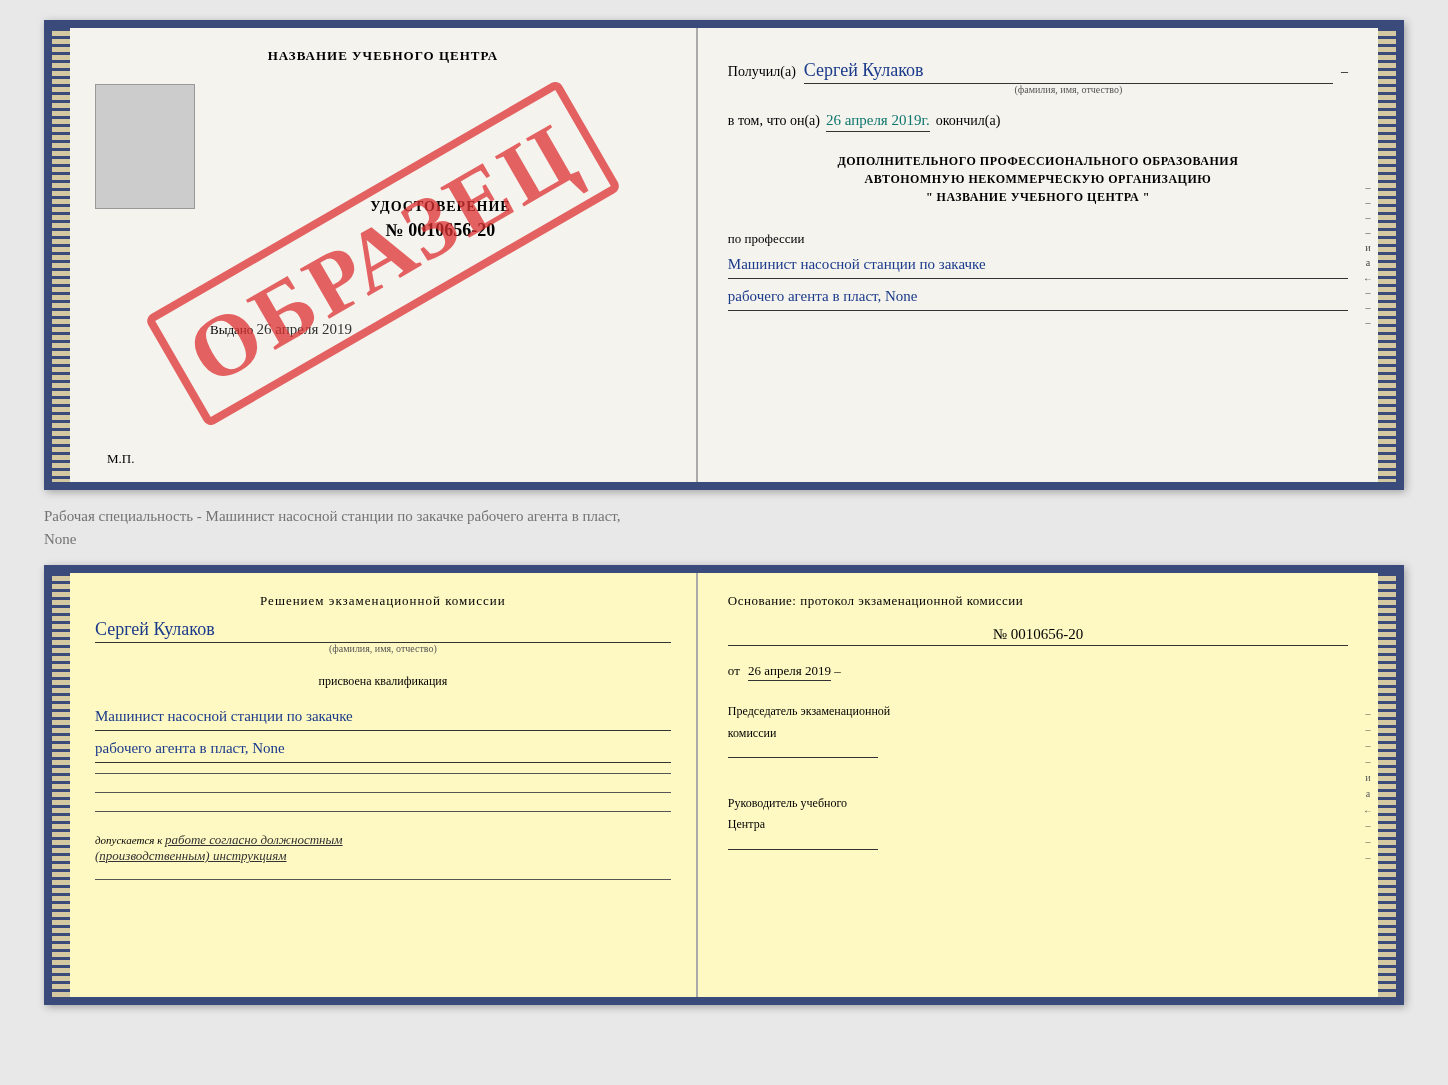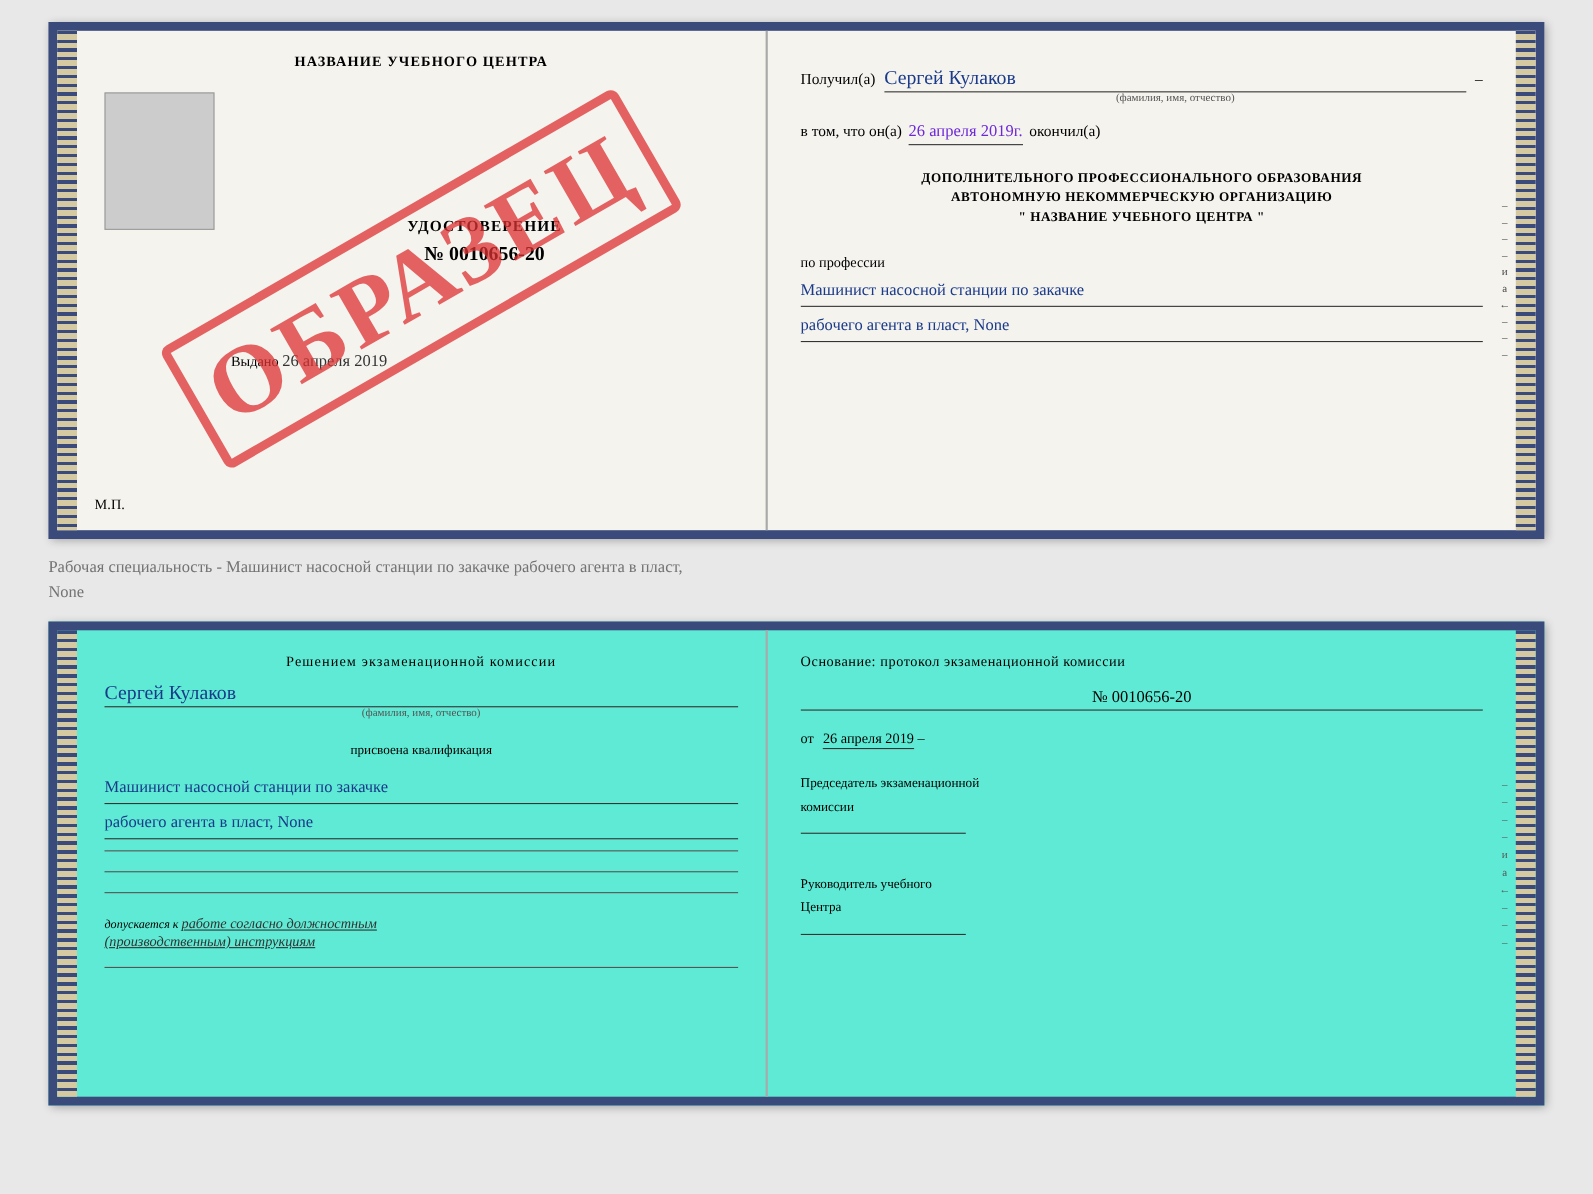--- a/index.html
+++ b/index.html
@@ -119,42 +119,42 @@
     }
 
     .issued-line {
       margin-top: 80px;
       font-size: 13px;
     }
 
     .mp-line {
       position: absolute;
       bottom: 15px;
-      left: 16px;
+      left: 37px;
       font-size: 13px;
     }
 
     .handwritten {
       font-family: 'Segoe Script', 'Comic Sans MS', cursive;
       font-size: 16px;
       color: #1a3a8a;
       border-bottom: 1px solid #333;
       padding-bottom: 2px;
     }
 
     .small-label {
       font-size: 10px;
       color: #555;
       text-align: center;
     }
 
     .handwritten-date {
       font-family: 'Segoe Script', 'Comic Sans MS', cursive;
       font-size: 15px;
-      color: #6d28d9;
+      color: #0f766e;
       border-bottom: 1px solid #333;
       padding-bottom: 2px;
     }
 
     .section-block {
       font-size: 12px;
       text-transform: uppercase;
       text-align: center;
       font-weight: bold;
       letter-spacing: 0.5px;
@@ -197,21 +197,21 @@
       font-size: 15px;
       color: #737373;
       padding: 5px 0;
       line-height: 1.5;
     }
 
     
     .doc-bottom {
       width: 1360px;
       height: 440px;
-      background: #5eead4;
+      background: #fef9c3;
       border: 8px solid #3a4a7a;
       display: flex;
       position: relative;
       box-shadow: 2px 2px 8px rgba(0,0,0,0.3);
     }
 
     .doc-bottom-left {
       width: 48%;
       border-right: 2px solid #aaa;
       padding: 20px 25px;

